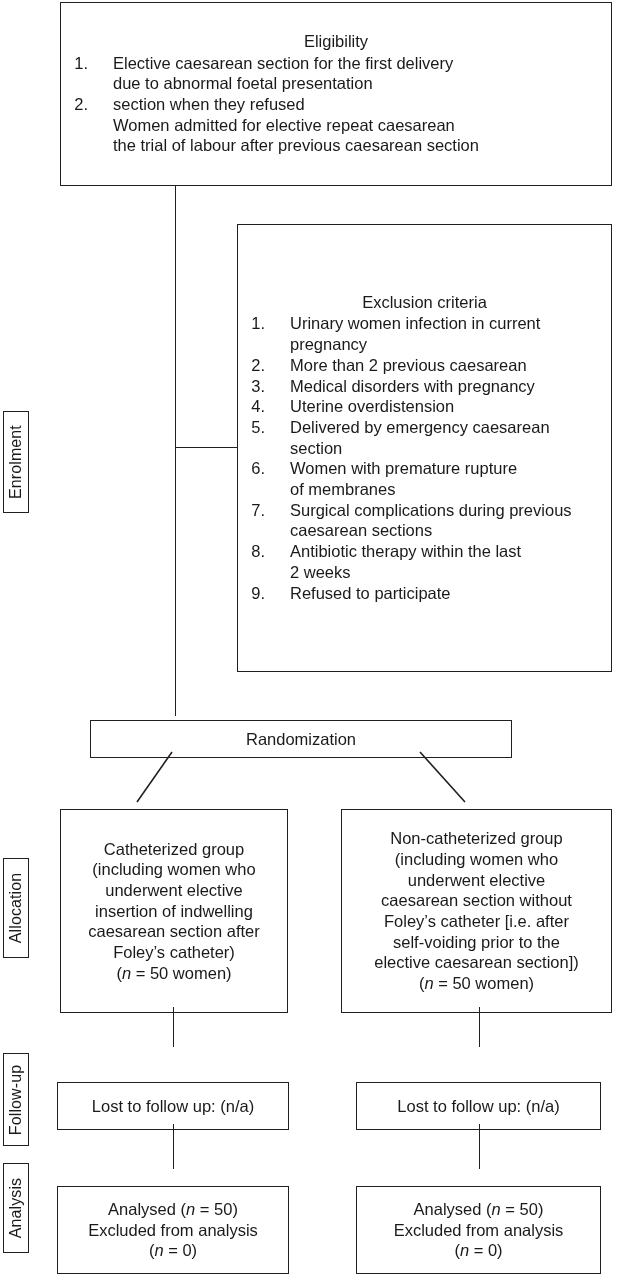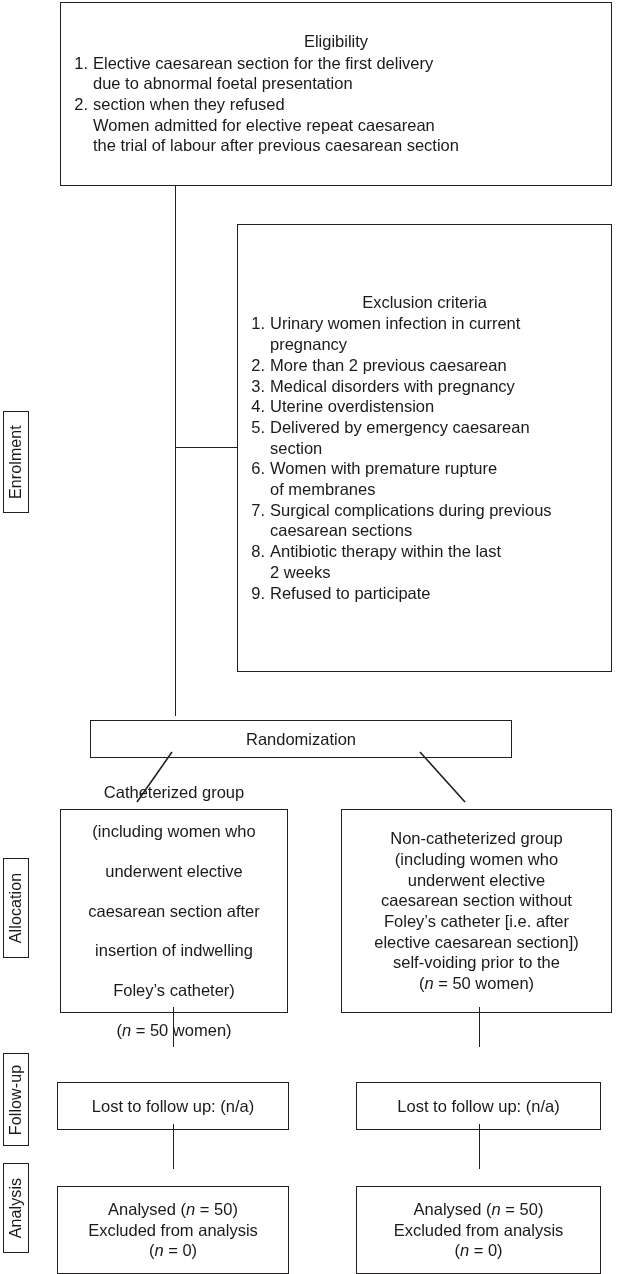--- a/index.html
+++ b/index.html
@@ -41,21 +41,21 @@
   .li {
     display: flex;
     align-items: flex-start;
   }
   .li .num {
     flex: 0 0 auto;
     width: 19px;
     text-align: right;
     padding-right: 5px;
   }
-  .li .txt { flex: 1 1 auto; }
+  .li .txt { flex: 1 1 auto; margin-left: 20px; }
   .li .txt .cont { display: block; }
 
   
   .vline {
     position: absolute;
     width: 0;
     border-left: 1.6px solid #231f20;
   }
   .hline {
     position: absolute;
@@ -208,38 +208,38 @@
 
   <div class="box ctr" style="left:90px; top:714px; width:422px; height:38px;">
     <span class="line">Randomization</span>
   </div>
 
   <svg class="diag" style="left:0px; top:750px; width:617px; height:54px;" viewBox="0 0 617 54">
     <line x1="172" y1="2" x2="137" y2="52"></line>
     <line x1="420" y1="2" x2="465" y2="52"></line>
   </svg>
 
-  <div class="box ctr" style="left:60px; top:803px; width:228px; height:204px;gap:19px;">
+  <div class="box ctr" style="left:60px; top:803px; width:228px; height:204px;">
     <span class="line">Catheterized group</span>
     <span class="line">(including women who</span>
     <span class="line">underwent elective</span>
+    <span class="line">insertion of indwelling</span>
     <span class="line">caesarean section after</span>
-    <span class="line">insertion of indwelling</span>
     <span class="line">Foley’s catheter)</span>
     <span class="line"><span>(</span><i class="v">n</i><span> = 50 women)</span></span>
   </div>
 
   <div class="box ctr" style="left:341px; top:803px; width:271px; height:204px;">
     <span class="line">Non-catheterized group</span>
     <span class="line">(including women who</span>
     <span class="line">underwent elective</span>
     <span class="line">caesarean section without</span>
     <span class="line">Foley’s catheter [i.e. after</span>
+    <span class="line">self-voiding prior to the</span>
     <span class="line">elective caesarean section])</span>
-    <span class="line">self-voiding prior to the</span>
     <span class="line"><span>(</span><i class="v">n</i><span> = 50 women)</span></span>
   </div>
 
   <div class="vline" style="left:173px; top:1007px; width:0; height:40px;"></div>
   <div class="vline" style="left:479px; top:1007px; width:0; height:40px;"></div>
 
   <div class="box ctr" style="left:57px; top:1076px; width:232px; height:48px;">
     <span class="line">Lost to follow up: (n/a)</span>
   </div>
   <div class="box ctr" style="left:356px; top:1076px; width:245px; height:48px;">

